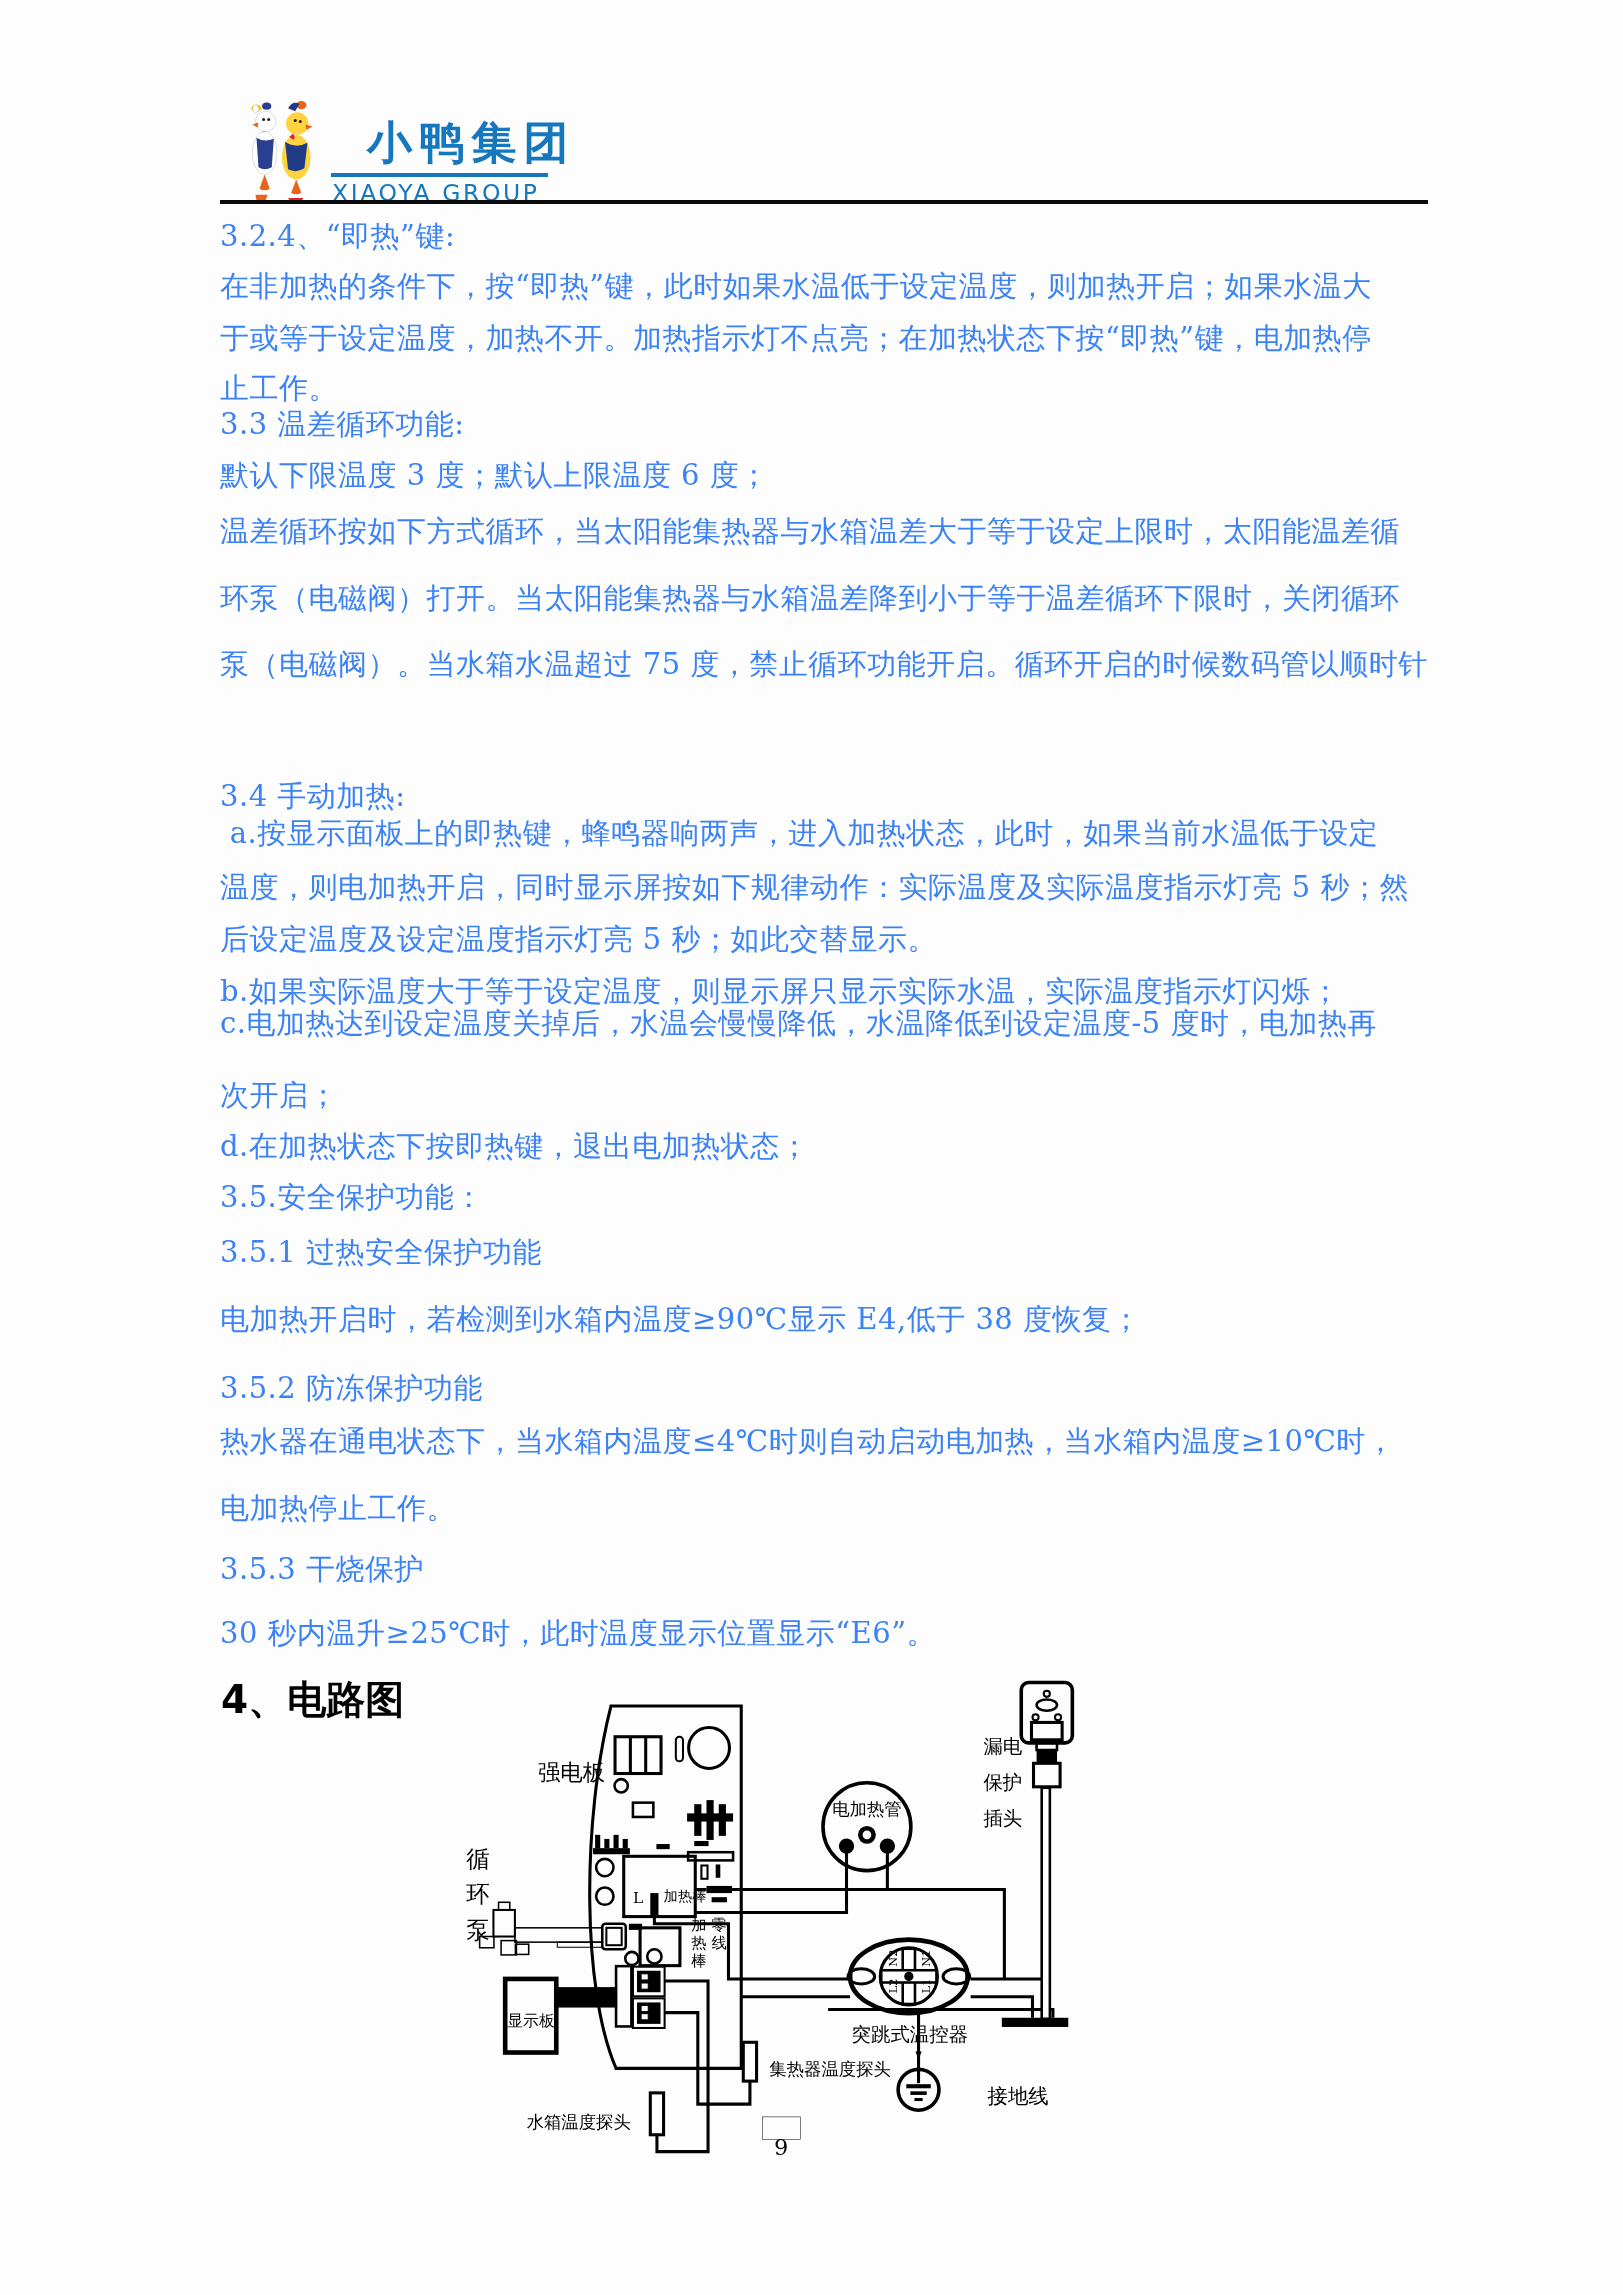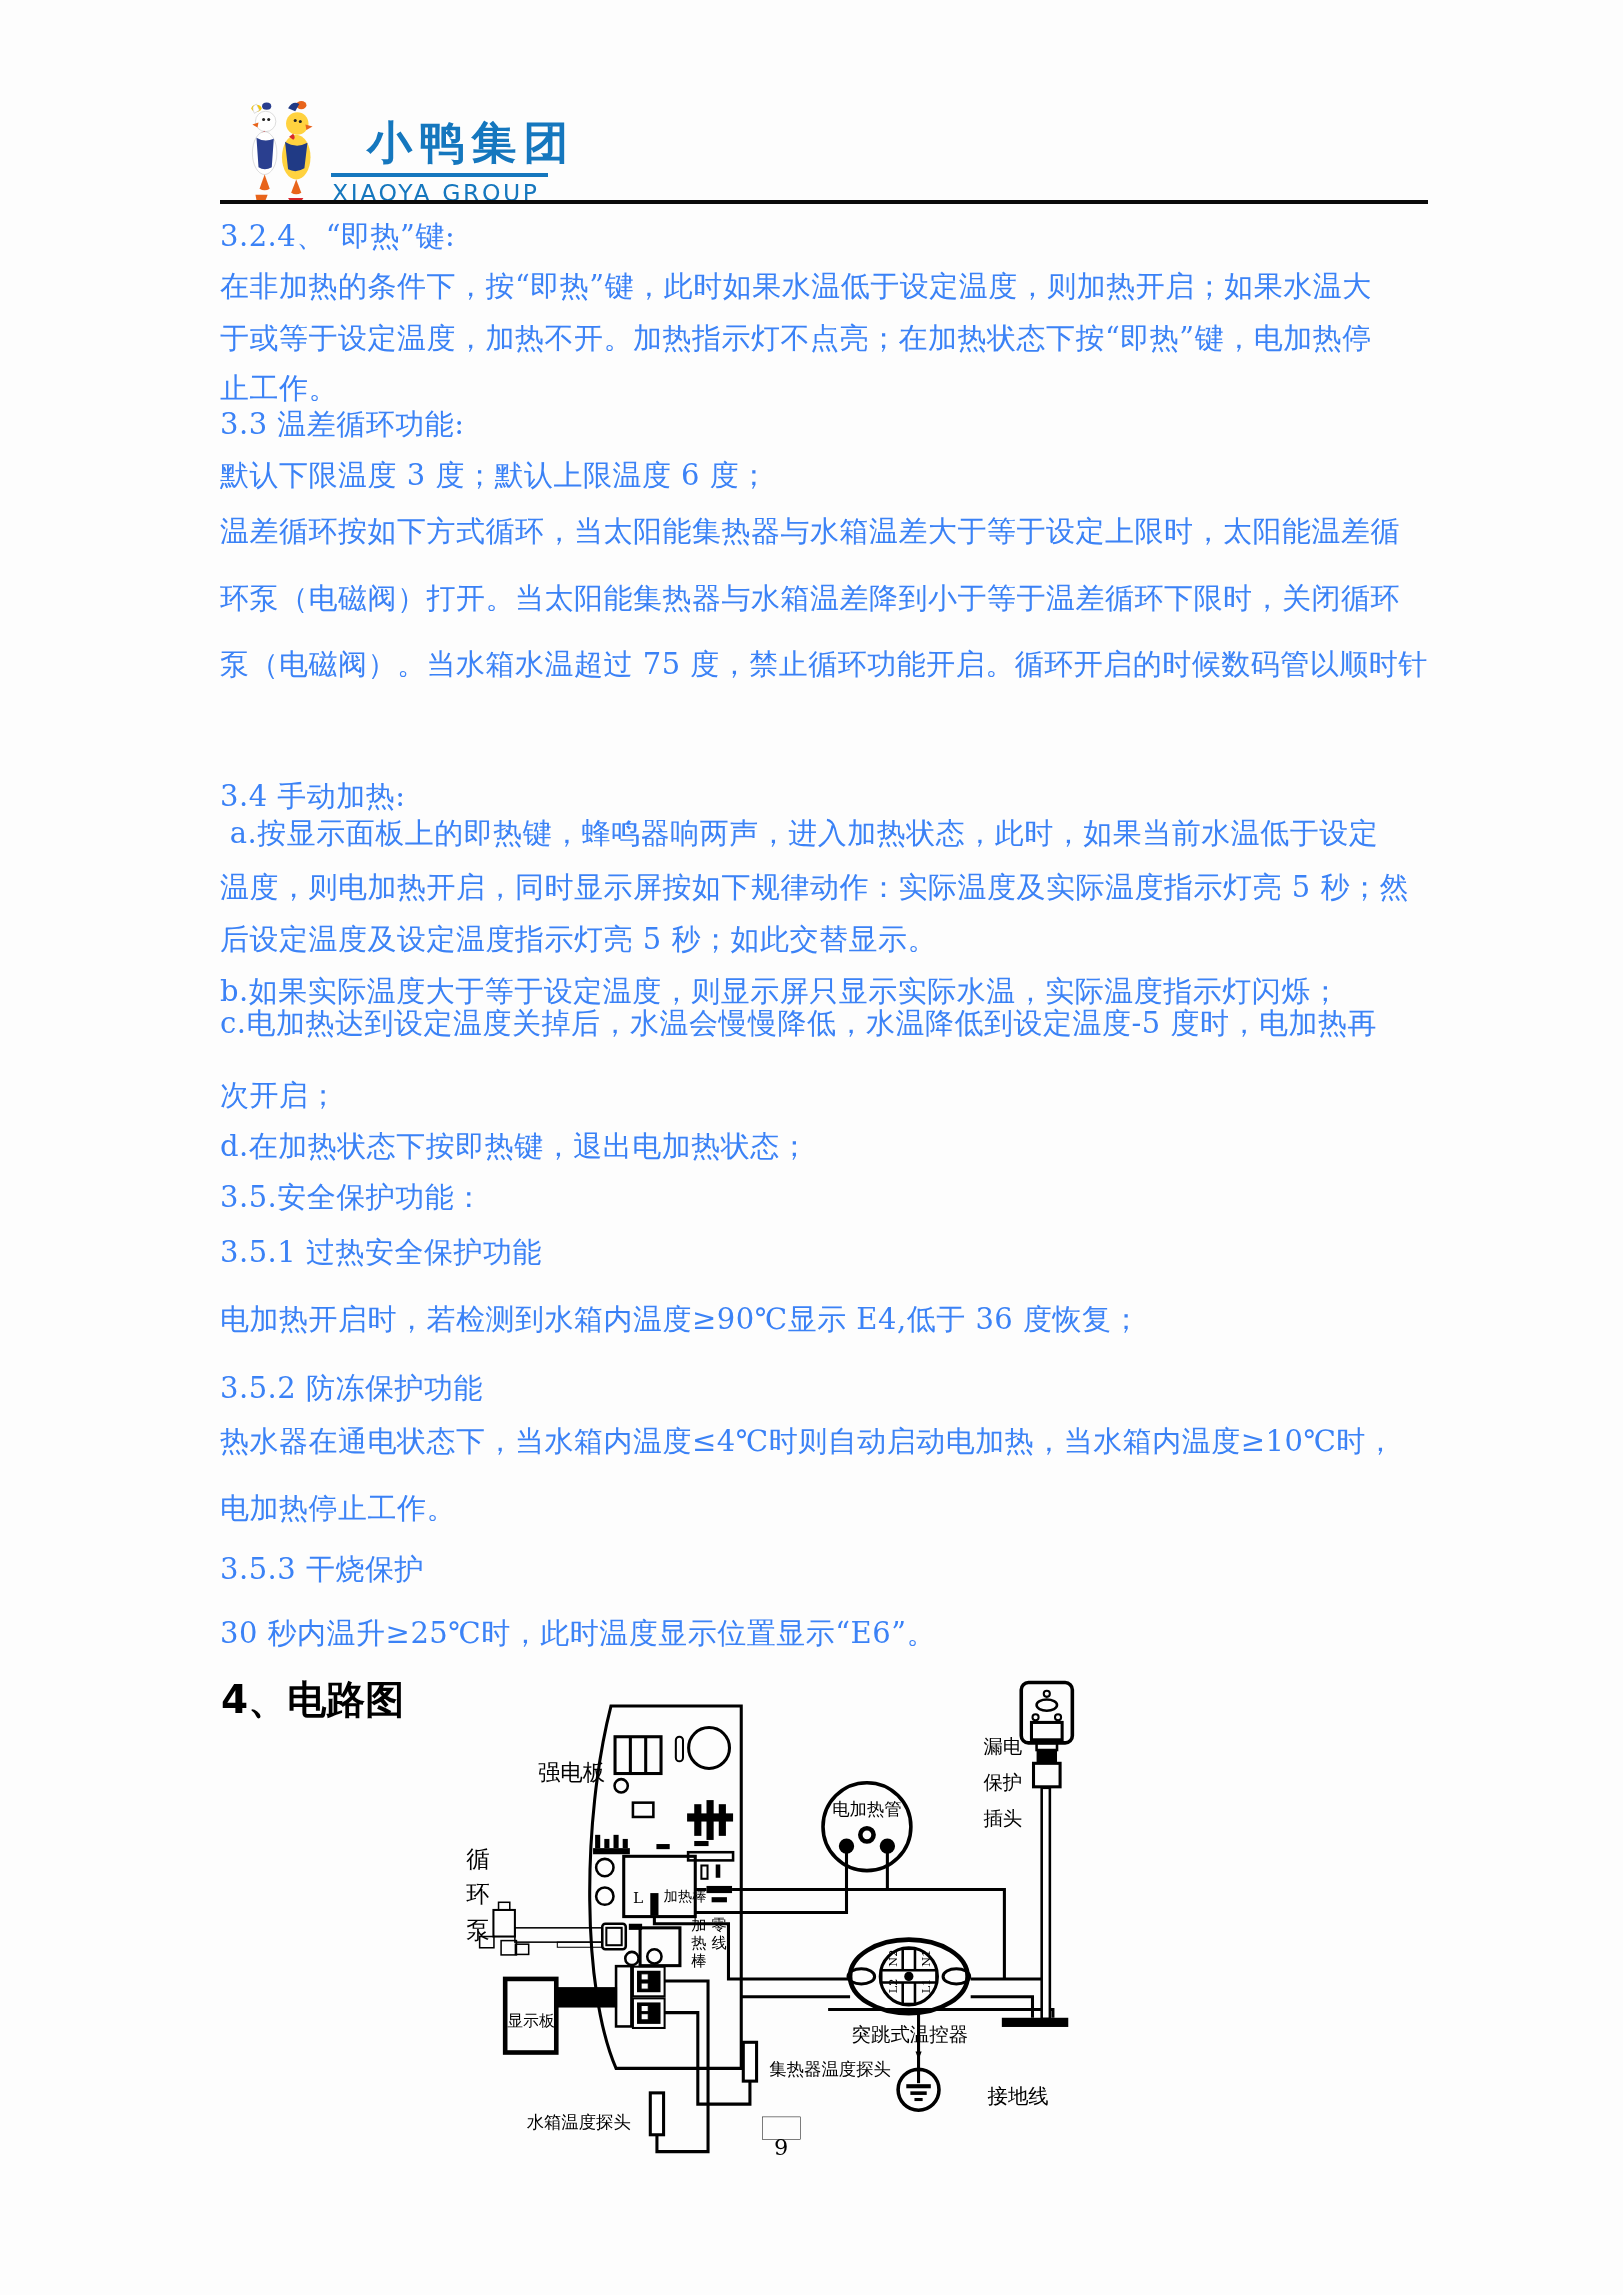--- a/index.html
+++ b/index.html
@@ -81,21 +81,21 @@
       <div class="bline" style="top: 781px;">3.4 手动加热:</div>
       <div class="bline" style="top: 818px;"> a.按显示面板上的即热键，蜂鸣器响两声，进入加热状态，此时，如果当前水温低于设定</div>
       <div class="bline" style="top: 872px;">温度，则电加热开启，同时显示屏按如下规律动作：实际温度及实际温度指示灯亮 5 秒；然</div>
       <div class="bline" style="top: 924px; text-align: right;">后设定温度及设定温度指示灯亮 5 秒；如此交替显示。</div>
       <div class="bline" style="top: 976px;">b.如果实际温度大于等于设定温度，则显示屏只显示实际水温，实际温度指示灯闪烁；</div>
       <div class="bline" style="top: 1008px;">c.电加热达到设定温度关掉后，水温会慢慢降低，水温降低到设定温度-5 度时，电加热再</div>
       <div class="bline" style="top: 1080px;">次开启；</div>
       <div class="bline" style="top: 1131px;">d.在加热状态下按即热键，退出电加热状态；</div>
       <div class="bline" style="top: 1182px;">3.5.安全保护功能：</div>
       <div class="bline" style="top: 1237px;">3.5.1 过热安全保护功能</div>
-      <div class="bline" style="top: 1304px;">电加热开启时，若检测到水箱内温度≥90℃显示 E4,低于 36 度恢复；</div>
+      <div class="bline" style="top: 1304px;">电加热开启时，若检测到水箱内温度≥90℃显示 E4,低于 38 度恢复；</div>
       <div class="bline" style="top: 1373px;">3.5.2 防冻保护功能</div>
       <div class="bline" style="top: 1426px;">热水器在通电状态下，当水箱内温度≤4℃时则自动启动电加热，当水箱内温度≥10℃时，</div>
       <div class="bline" style="top: 1493px;">电加热停止工作。</div>
       <div class="bline" style="top: 1554px;">3.5.3 干烧保护</div>
       <div class="bline" style="top: 1618px;">30 秒内温升≥25℃时，此时温度显示位置显示“E6”。</div>
     </div>
 
   <div class="sec4">4、电路图</div>
 
   <svg id="diagram" width="746" height="527" viewBox="0 0 1460 1030">

